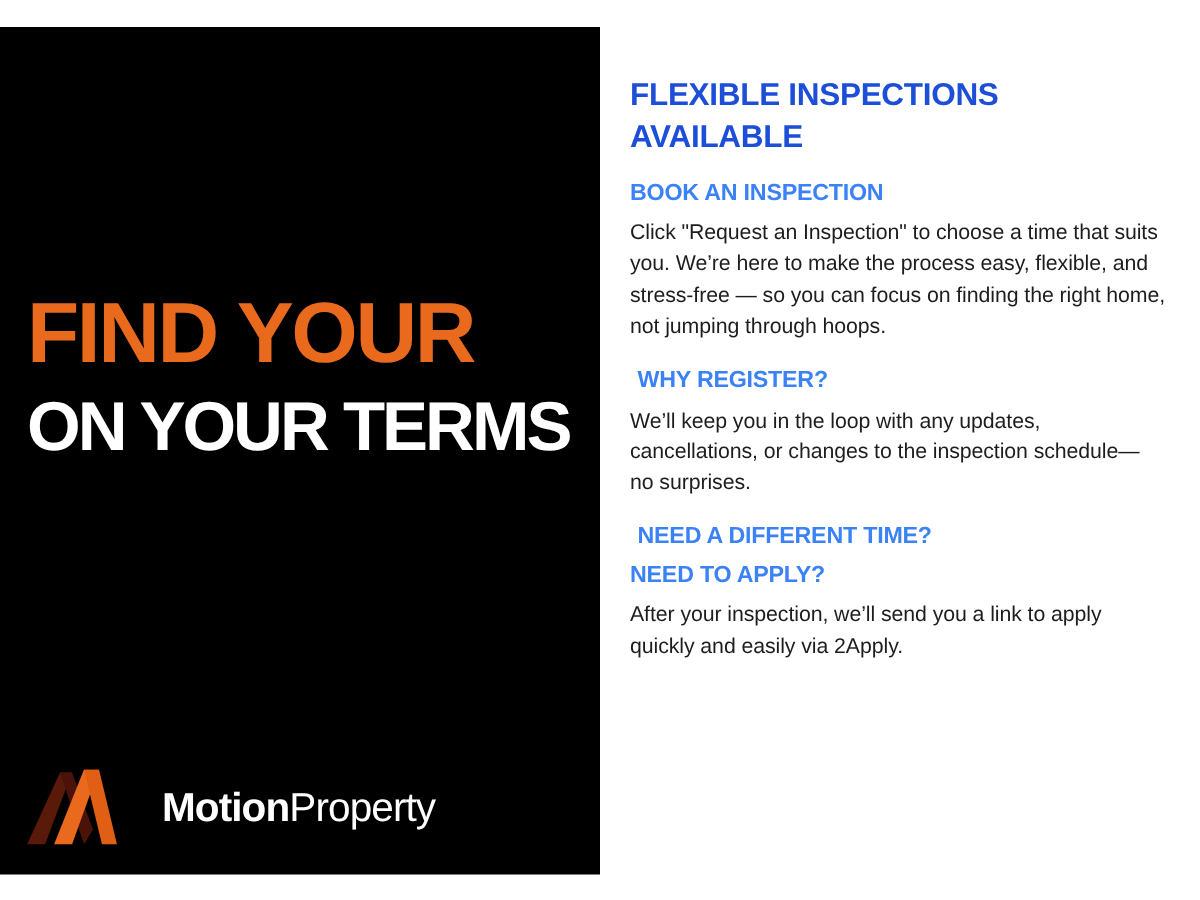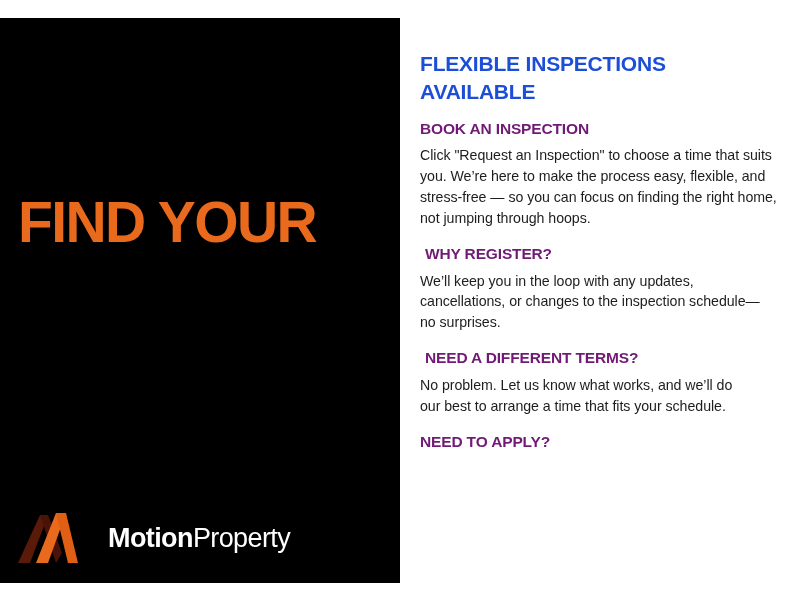--- a/index.html
+++ b/index.html
@@ -124,21 +124,21 @@
     margin: 0 0 14px 0;
     max-width: 300px;
   }
 
   .section { margin: 0 0 4px 0; }
 
   .section-heading {
     font-family: "Liberation Sans", sans-serif;
     font-size: 15.5px;
     font-weight: bold;
-    color: #701a75;
+    color: #3b82f6;
     line-height: 1.2;
     letter-spacing: -0.15px;
     margin: 0 0 7px 0;
   }
   .section-heading.indented { padding-left: 5px; }
 
   .section-body {
     font-family: "Liberation Sans", sans-serif;
     font-size: 14.2px;
     font-weight: normal;
@@ -153,20 +153,21 @@
 </style>
 </head>
 <body>
 
 <div id="page">
 
   <div id="hero-panel">
 
     <div id="hero-headline">
       <span class="hero-line hero-line-1">FIND YOUR</span>
+      <span class="hero-line hero-line-3">ON YOUR TERMS</span>
     </div>
 
     <div id="hero-logo">
       <svg id="logo-mark" viewBox="0 0 60 50">
 
         <polygon points="0,50 12,50 30,2 22,2" fill="#5a1a0a"></polygon>
         <polygon points="22,2 30,2 44,40 38,50" fill="#4a1208"></polygon>
 
         <polygon points="18,50 30,50 48,0 38,0" fill="#ea6a1d"></polygon>
         <polygon points="38,0 48,0 60,50 50,50" fill="#e05f14"></polygon>
@@ -187,24 +188,24 @@
         <h2 class="section-heading">BOOK AN INSPECTION</h2>
         <p class="section-body">Click "Request an Inspection" to choose a time that suits you. We’re here to make the process easy, flexible, and stress-free — so you can focus on finding the right home, not jumping through hoops.</p>
       </div>
 
       <div class="section">
         <h2 class="section-heading indented">WHY REGISTER?</h2>
         <p class="section-body medium">We’ll keep you in the loop with any updates, cancellations, or changes to the inspection schedule—no surprises.</p>
       </div>
 
       <div class="section">
-        <h2 class="section-heading indented">NEED A DIFFERENT TERMS?</h2>
-        <p class="section-body narrow">No problem. Let us know what works, and we’ll do our best to arrange a time that fits your schedule.</p>
+        <h2 class="section-heading indented">NEED A DIFFERENT TIME?</h2>
       </div>
 
       <div class="section">
         <h2 class="section-heading">NEED TO APPLY?</h2>
+        <p class="section-body narrow">After your inspection, we’ll send you a link to apply quickly and easily via 2Apply.</p>
       </div>
 
     </div>
   </div>
 
 </div>
 
 </body></html>

